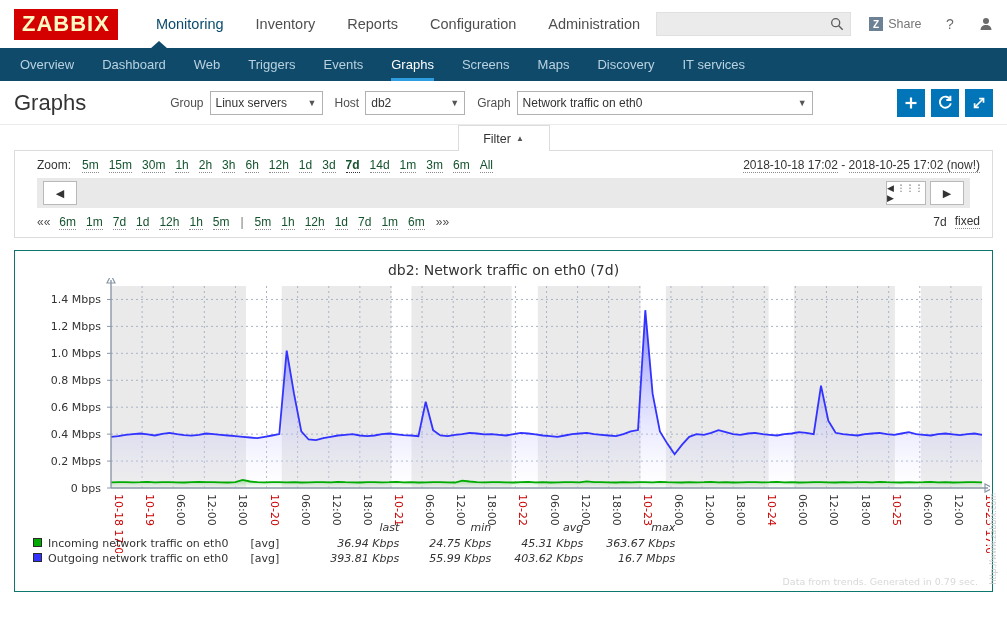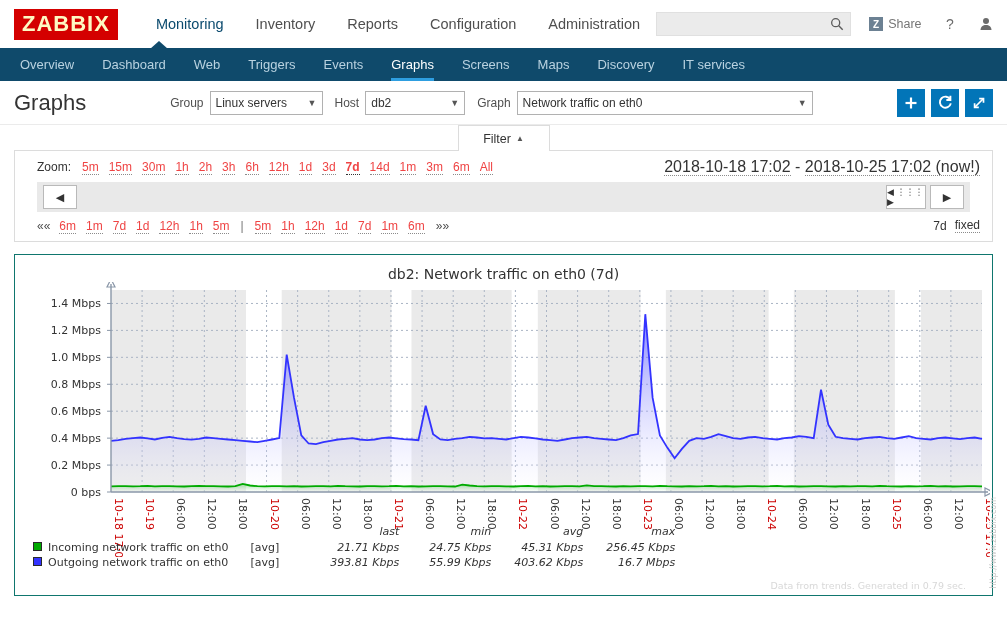--- a/index.html
+++ b/index.html
@@ -125,26 +125,26 @@
   .filterbody {
     border: 1px solid #dcdcdc; background: #fff;
     margin: 0 14px; padding: 0;
   }
   .zoomrow {
     display: flex; align-items: center;
     padding: 7px 12px 6px 22px; font-size: 12px; color: #333;
   }
   .zoomrow .lbl { margin-right: 6px; }
   .zlink {
-    color: #ef4444; text-decoration: none;
+    color: #14532d; text-decoration: none;
     border-bottom: 1px dotted #8b8b8b;
     margin: 0 5px; cursor: pointer;
   }
   .zlink.sel-bold { font-weight: bold; border-bottom: 1px dotted #333; }
-  .daterange { margin-left: auto; font-size: 16px; }
+  .daterange { margin-left: auto; font-size: 12px; }
   .daterange a { color: #333; text-decoration: none; border-bottom: 1px dotted #8b8b8b; }
   .sliderrow {
     background: #e9e9e9; height: 30px; margin: 0 22px;
     display: flex; align-items: center; position: relative;
   }
   .nav-sq {
     width: 34px; height: 24px; background: #fff;
     border: 1px solid #b9b9b9;
     display: flex; align-items: center; justify-content: center;
     font-size: 11px; color: #333; cursor: pointer;
@@ -181,21 +181,21 @@
     font-family: "DejaVu Sans", sans-serif; font-size: 11px; color: #333;
   }
   .legend table { border-collapse: collapse; margin-left: 18px; }
   .legend td { padding: 0 0 1px 0; font-size: 11px; line-height: 14px; }
   .legend td.hdr { text-align: right; color: #333; padding-bottom: 2px; }
   .sw { width: 9px; height: 9px; display: inline-block; border: 1px solid #2a2a2a; }
   .legend .name { padding-left: 6px; padding-right: 22px; white-space: nowrap; }
   .legend .avgcol { padding-right: 28px; }
   .legend .num { text-align: right; padding-right: 0; min-width: 92px; font-style: italic; }
   .footnote {
-    position: absolute; right: 26px; bottom: 4px;
+    position: absolute; right: 14px; bottom: 4px;
     font-size: 9.5px; color: #d8d8d8;
     font-family: "DejaVu Sans", sans-serif;
   }
 </style>
 </head>
 <body>
 
 <div class="topbar">
   <div class="logo">ZABBIX</div>
   <div class="mainnav">
@@ -448,24 +448,24 @@
         <td></td>
         <td class="hdr num">last</td>
         <td class="hdr num">min</td>
         <td class="hdr num">avg</td>
         <td class="hdr num">max</td>
       </tr>
       <tr>
         <td><span class="sw" id="sw0" style="background: rgb(0, 170, 0);"></span></td>
         <td class="name">Incoming network traffic on eth0</td>
         <td class="avgcol">[avg]</td>
-        <td class="num">21.71 Kbps</td>
+        <td class="num">36.94 Kbps</td>
         <td class="num">24.75 Kbps</td>
         <td class="num">45.31 Kbps</td>
-        <td class="num">256.45 Kbps</td>
+        <td class="num">363.67 Kbps</td>
       </tr>
       <tr>
         <td><span class="sw" id="sw1" style="background: rgb(51, 51, 255);"></span></td>
         <td class="name">Outgoing network traffic on eth0</td>
         <td class="avgcol">[avg]</td>
         <td class="num">393.81 Kbps</td>
         <td class="num">55.99 Kbps</td>
         <td class="num">403.62 Kbps</td>
         <td class="num">16.7 Mbps</td>
       </tr>

